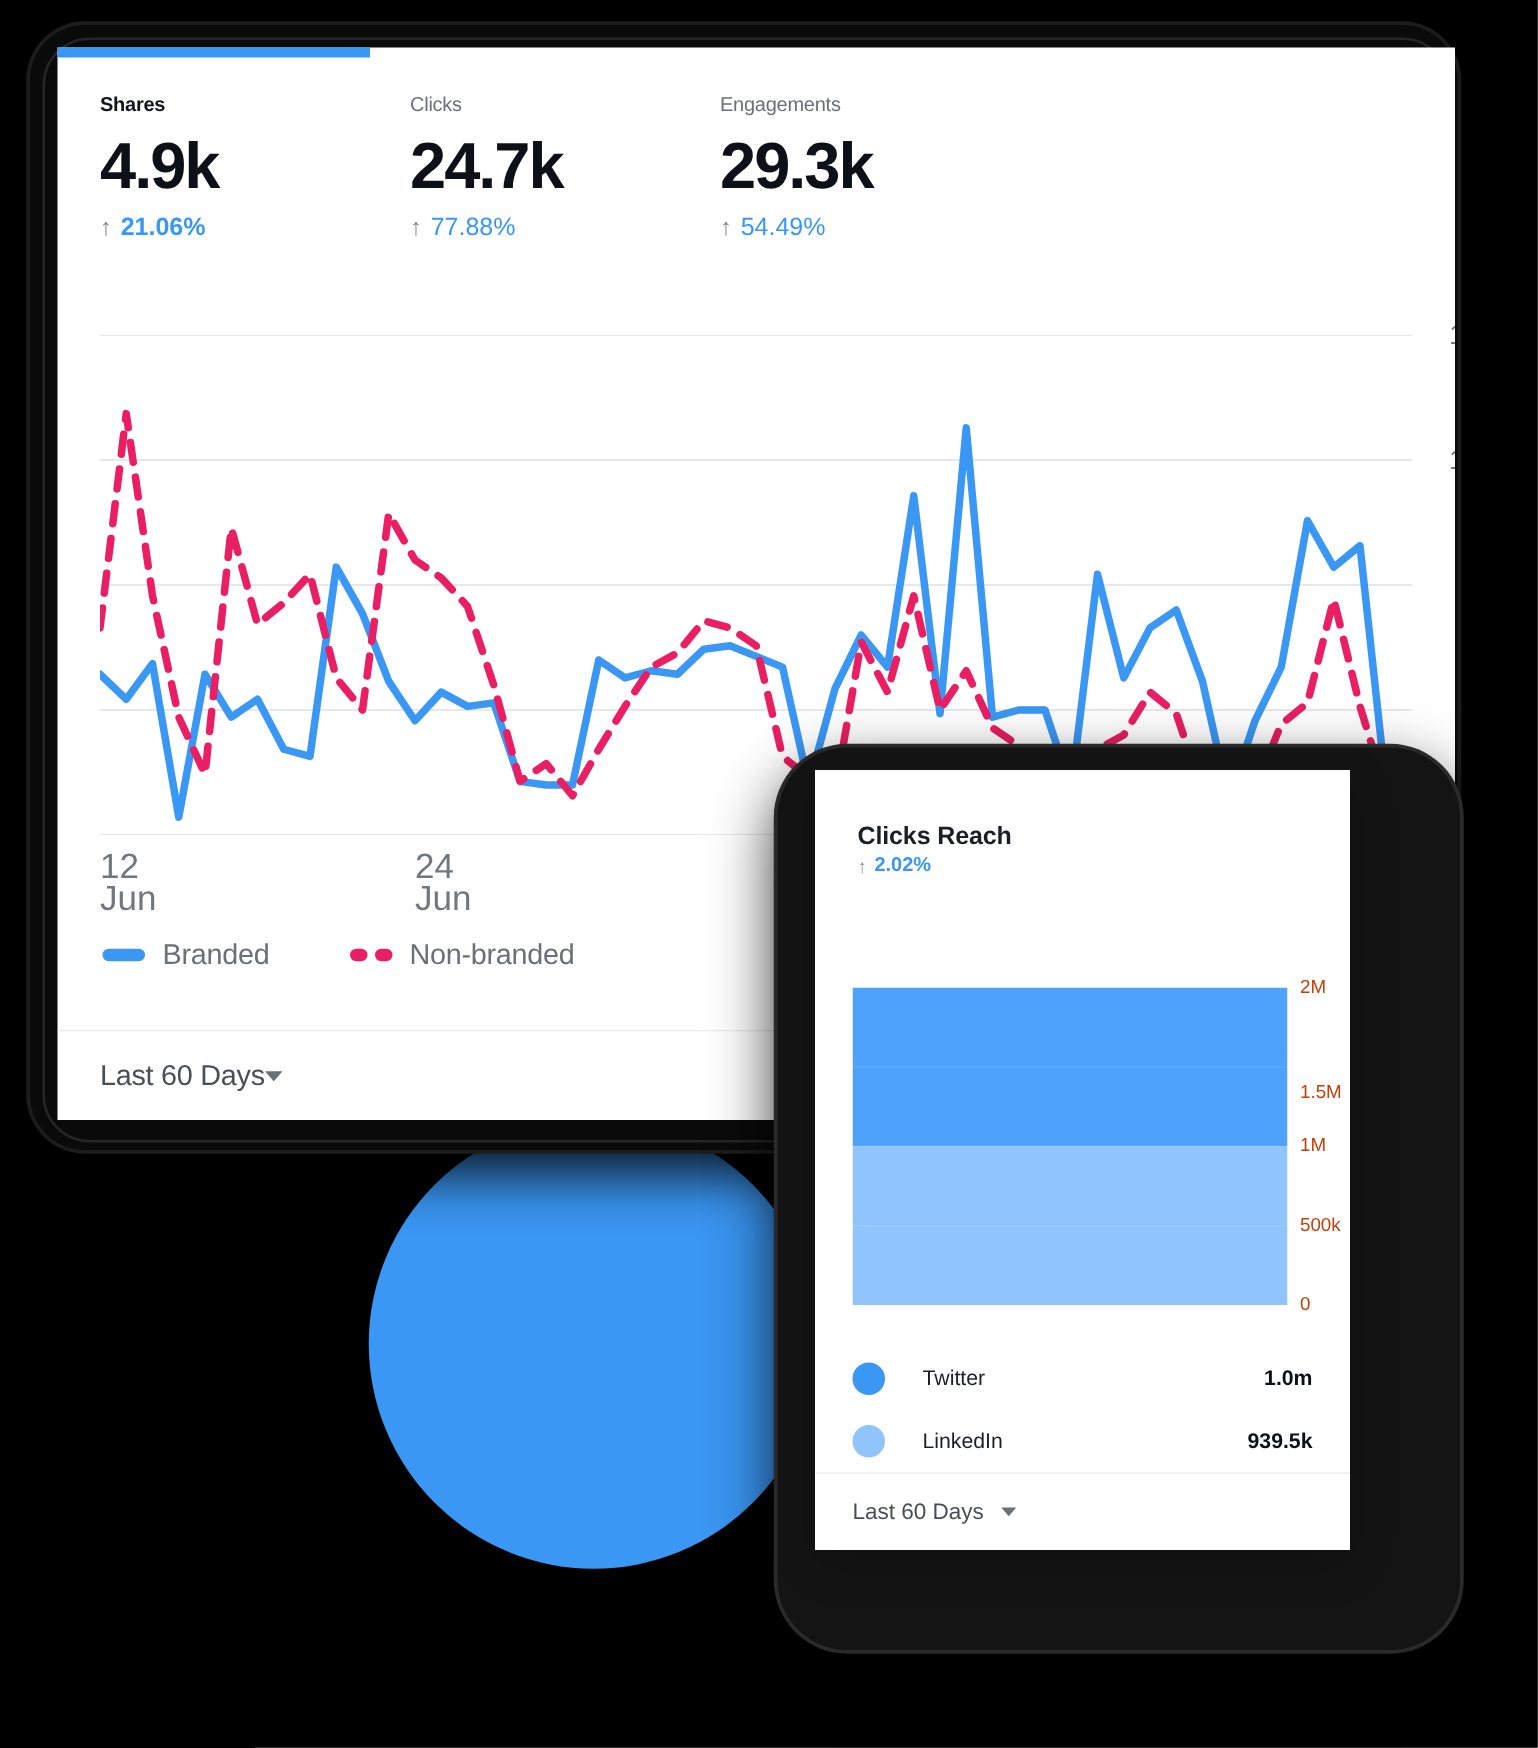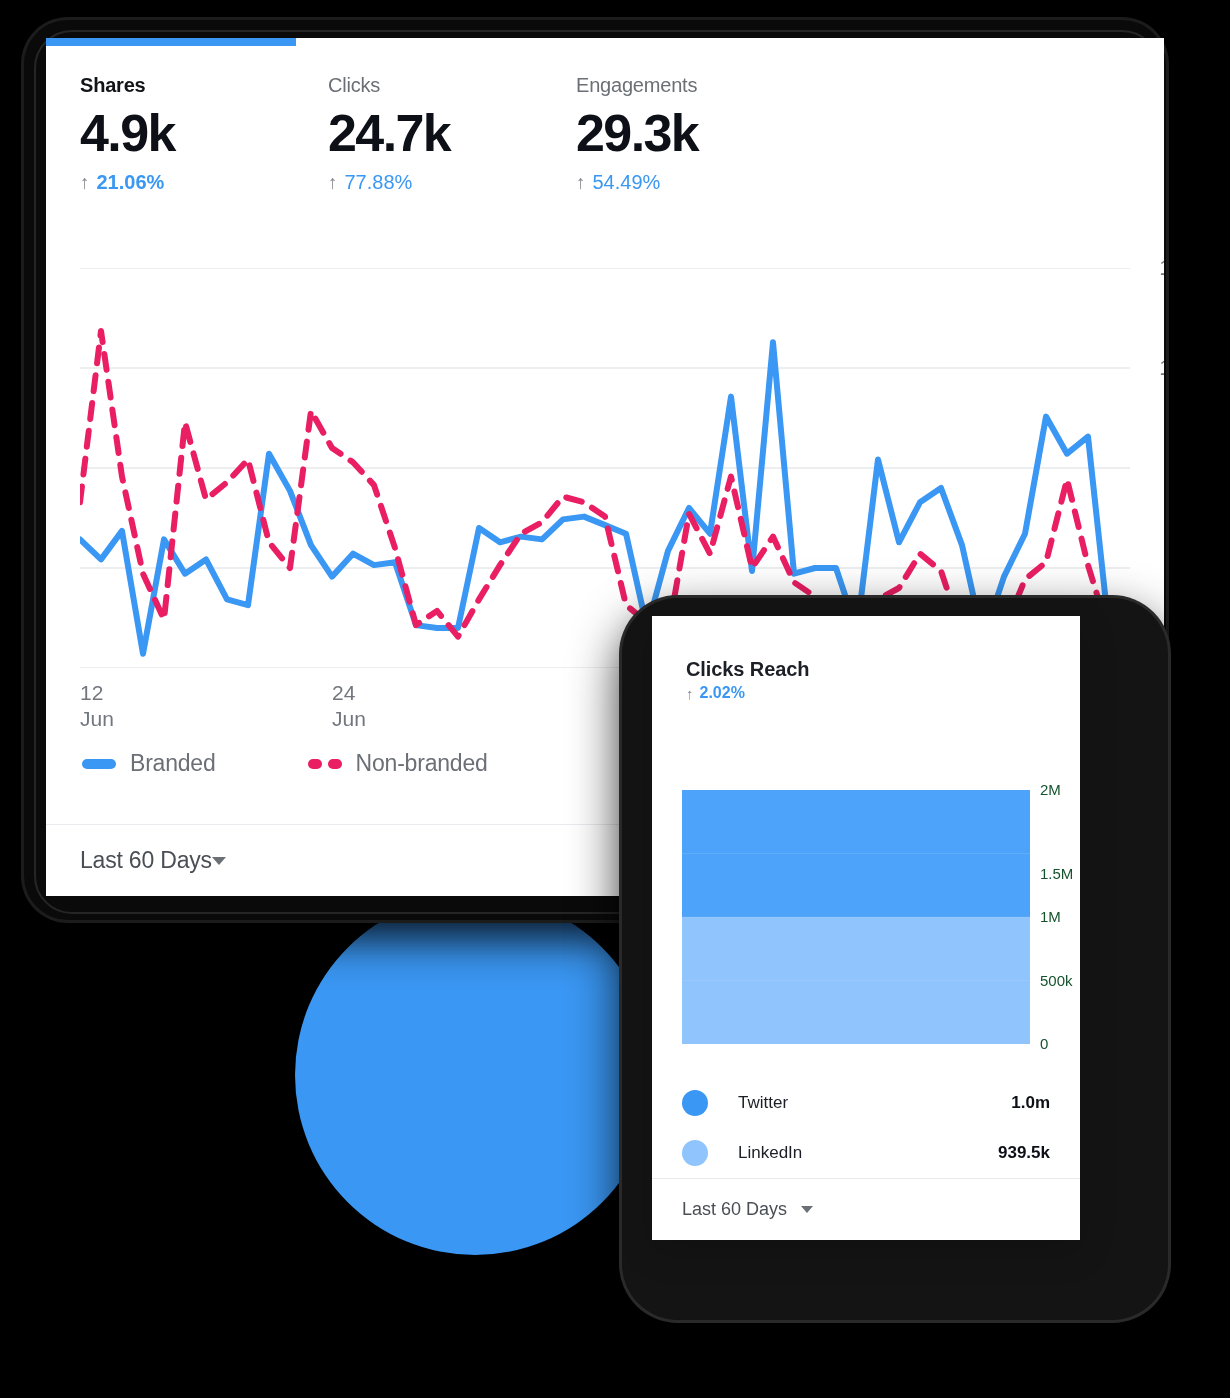--- a/index.html
+++ b/index.html
@@ -75,21 +75,21 @@
 
   
   .metrics {
     position: absolute;
     left: 34px;
     top: 32px;
     display: flex;
   }
   .metric { width: 248px; }
   .metric-label {
-    font-size: 20px;
+    font-size: 16px;
     color: #6b6f76;
     letter-spacing: -0.2px;
     line-height: 30px;
   }
   .metric.primary .metric-label {
     color: #111418;
     font-weight: bold;
   }
   .metric-value {
     font-size: 52px;
@@ -128,32 +128,32 @@
     position: absolute;
     right: -66px;
     font-size: 22px;
     color: #72767d;
     line-height: 22px;
     transform: translateY(-11px);
   }
   .xtick {
     position: absolute;
     top: 412px;
-    font-size: 21px;
+    font-size: 28px;
     color: #72767d;
     line-height: 26px;
   }
 
   
   .legend {
     position: absolute;
     left: 36px;
     top: 712px;
     display: flex;
-    gap: 92px;
+    gap: 64px;
     align-items: center;
   }
   .legend-item { display: flex; align-items: center; gap: 14px; }
   .legend-text { font-size: 23px; color: #6b6f76; letter-spacing: -0.2px; }
   .swatch-solid {
     width: 34px; height: 10px; border-radius: 5px; background: #3a97f3;
   }
   .swatch-dashed { display: flex; gap: 6px; }
   .swatch-dashed i {
     display: block; width: 14px; height: 10px; border-radius: 5px;
@@ -224,21 +224,21 @@
     left: 30px;
     top: 174px;
     width: 348px;
     height: 254px;
   }
   .area-svg { display: block; }
   .area-ytick {
     position: absolute;
     left: 358px;
     font-size: 15px;
-    color: #14532d;
+    color: #c2410c;
     line-height: 15px;
     transform: translateY(-8px);
     white-space: nowrap;
   }
 
   
   .phone-legend {
     position: absolute;
     left: 30px;
     top: 462px;

